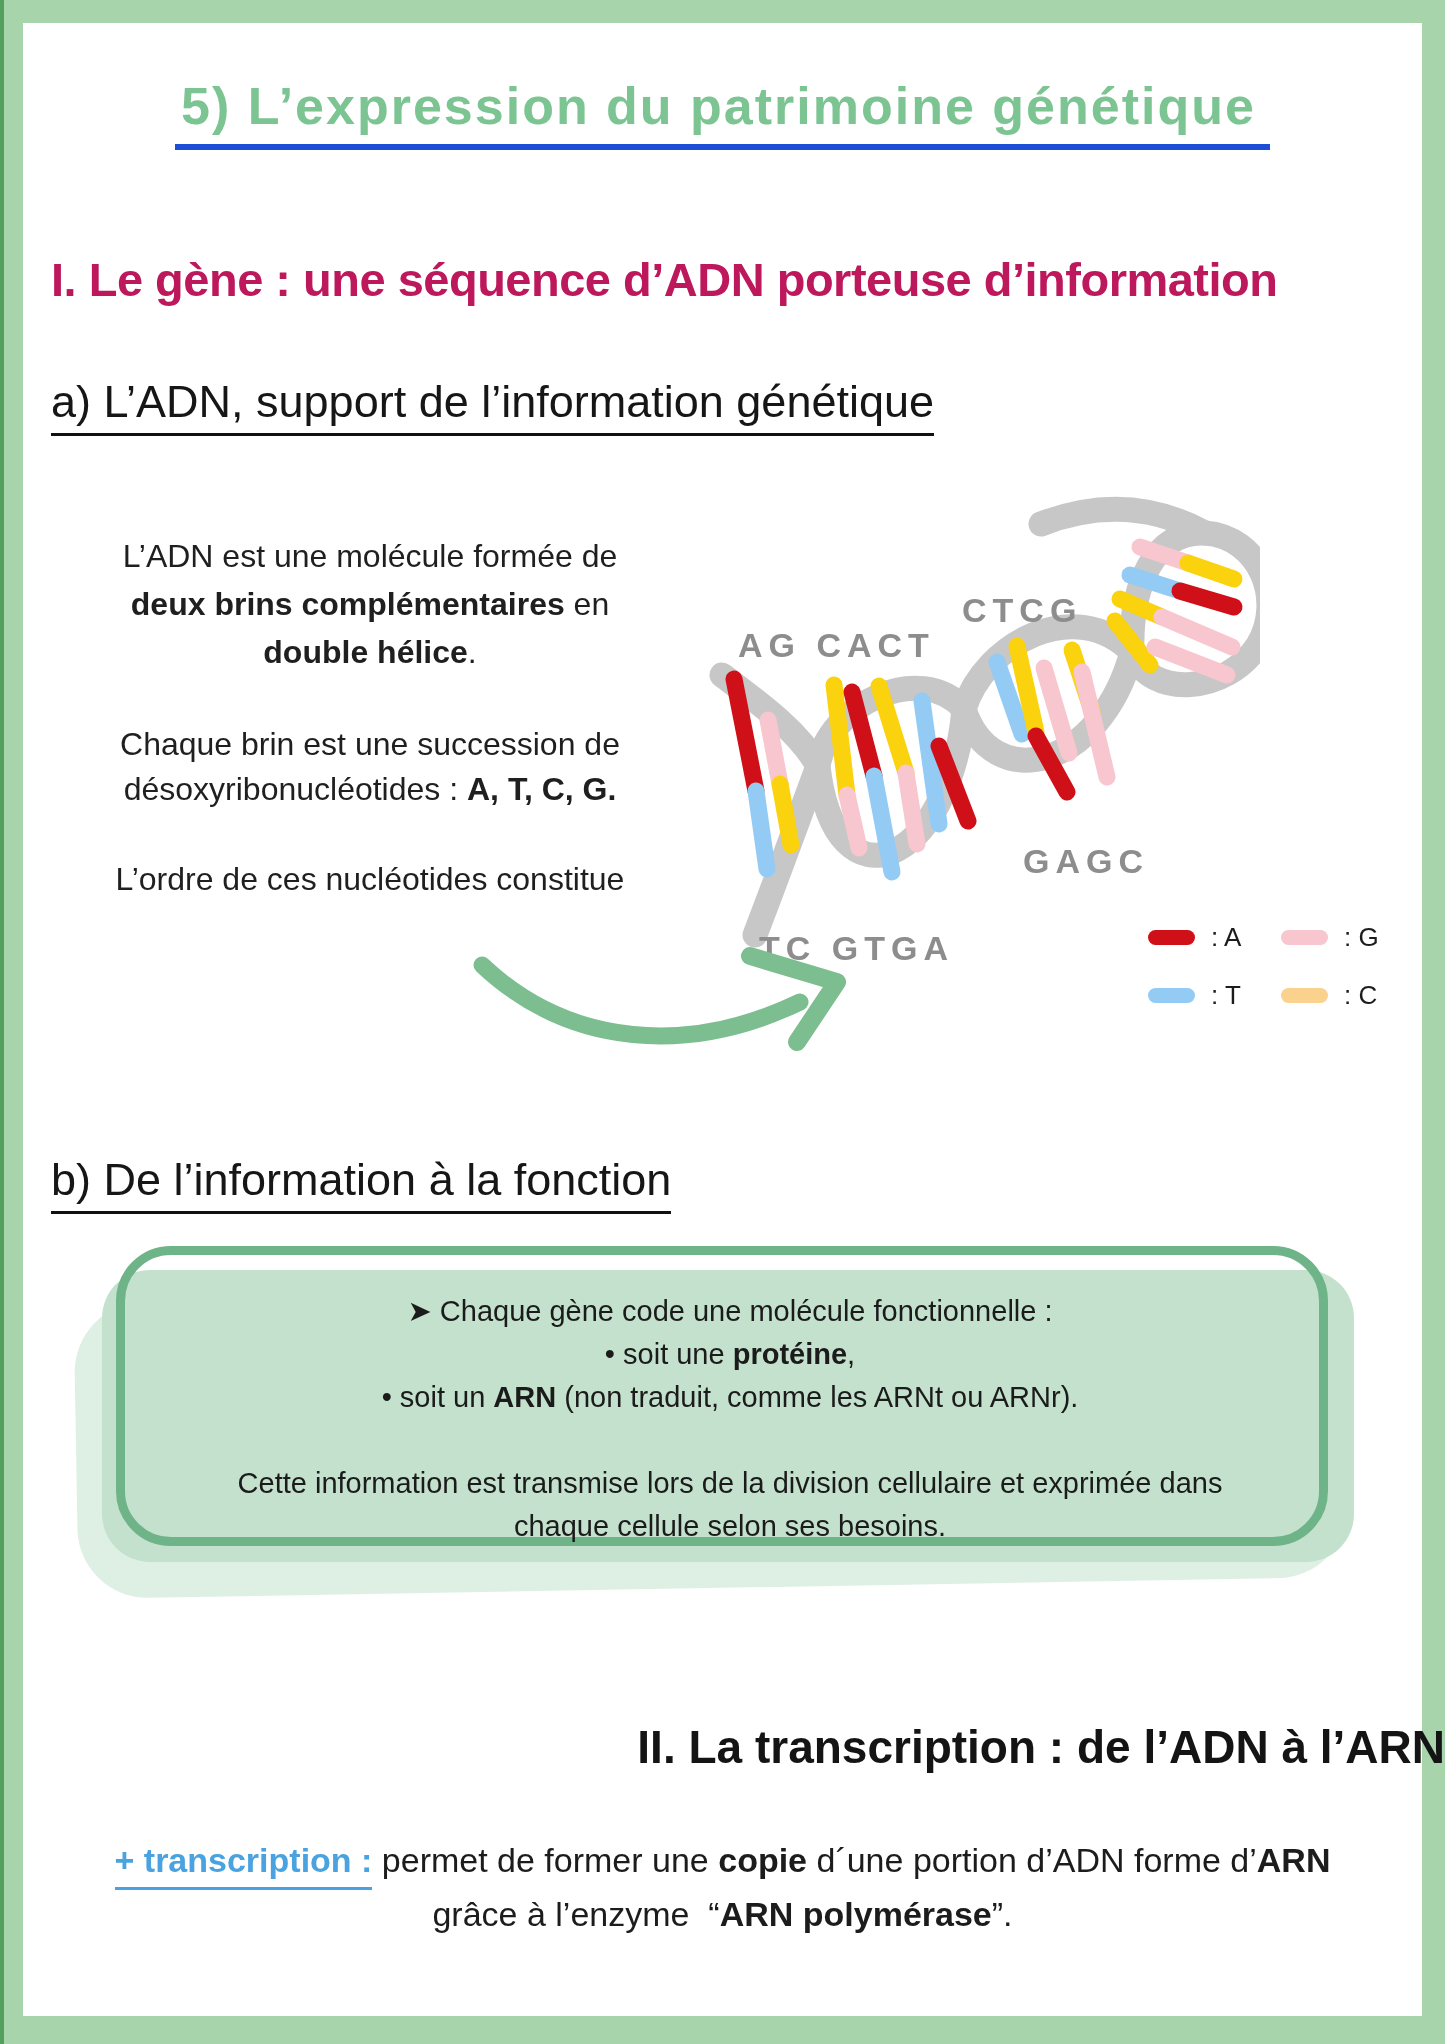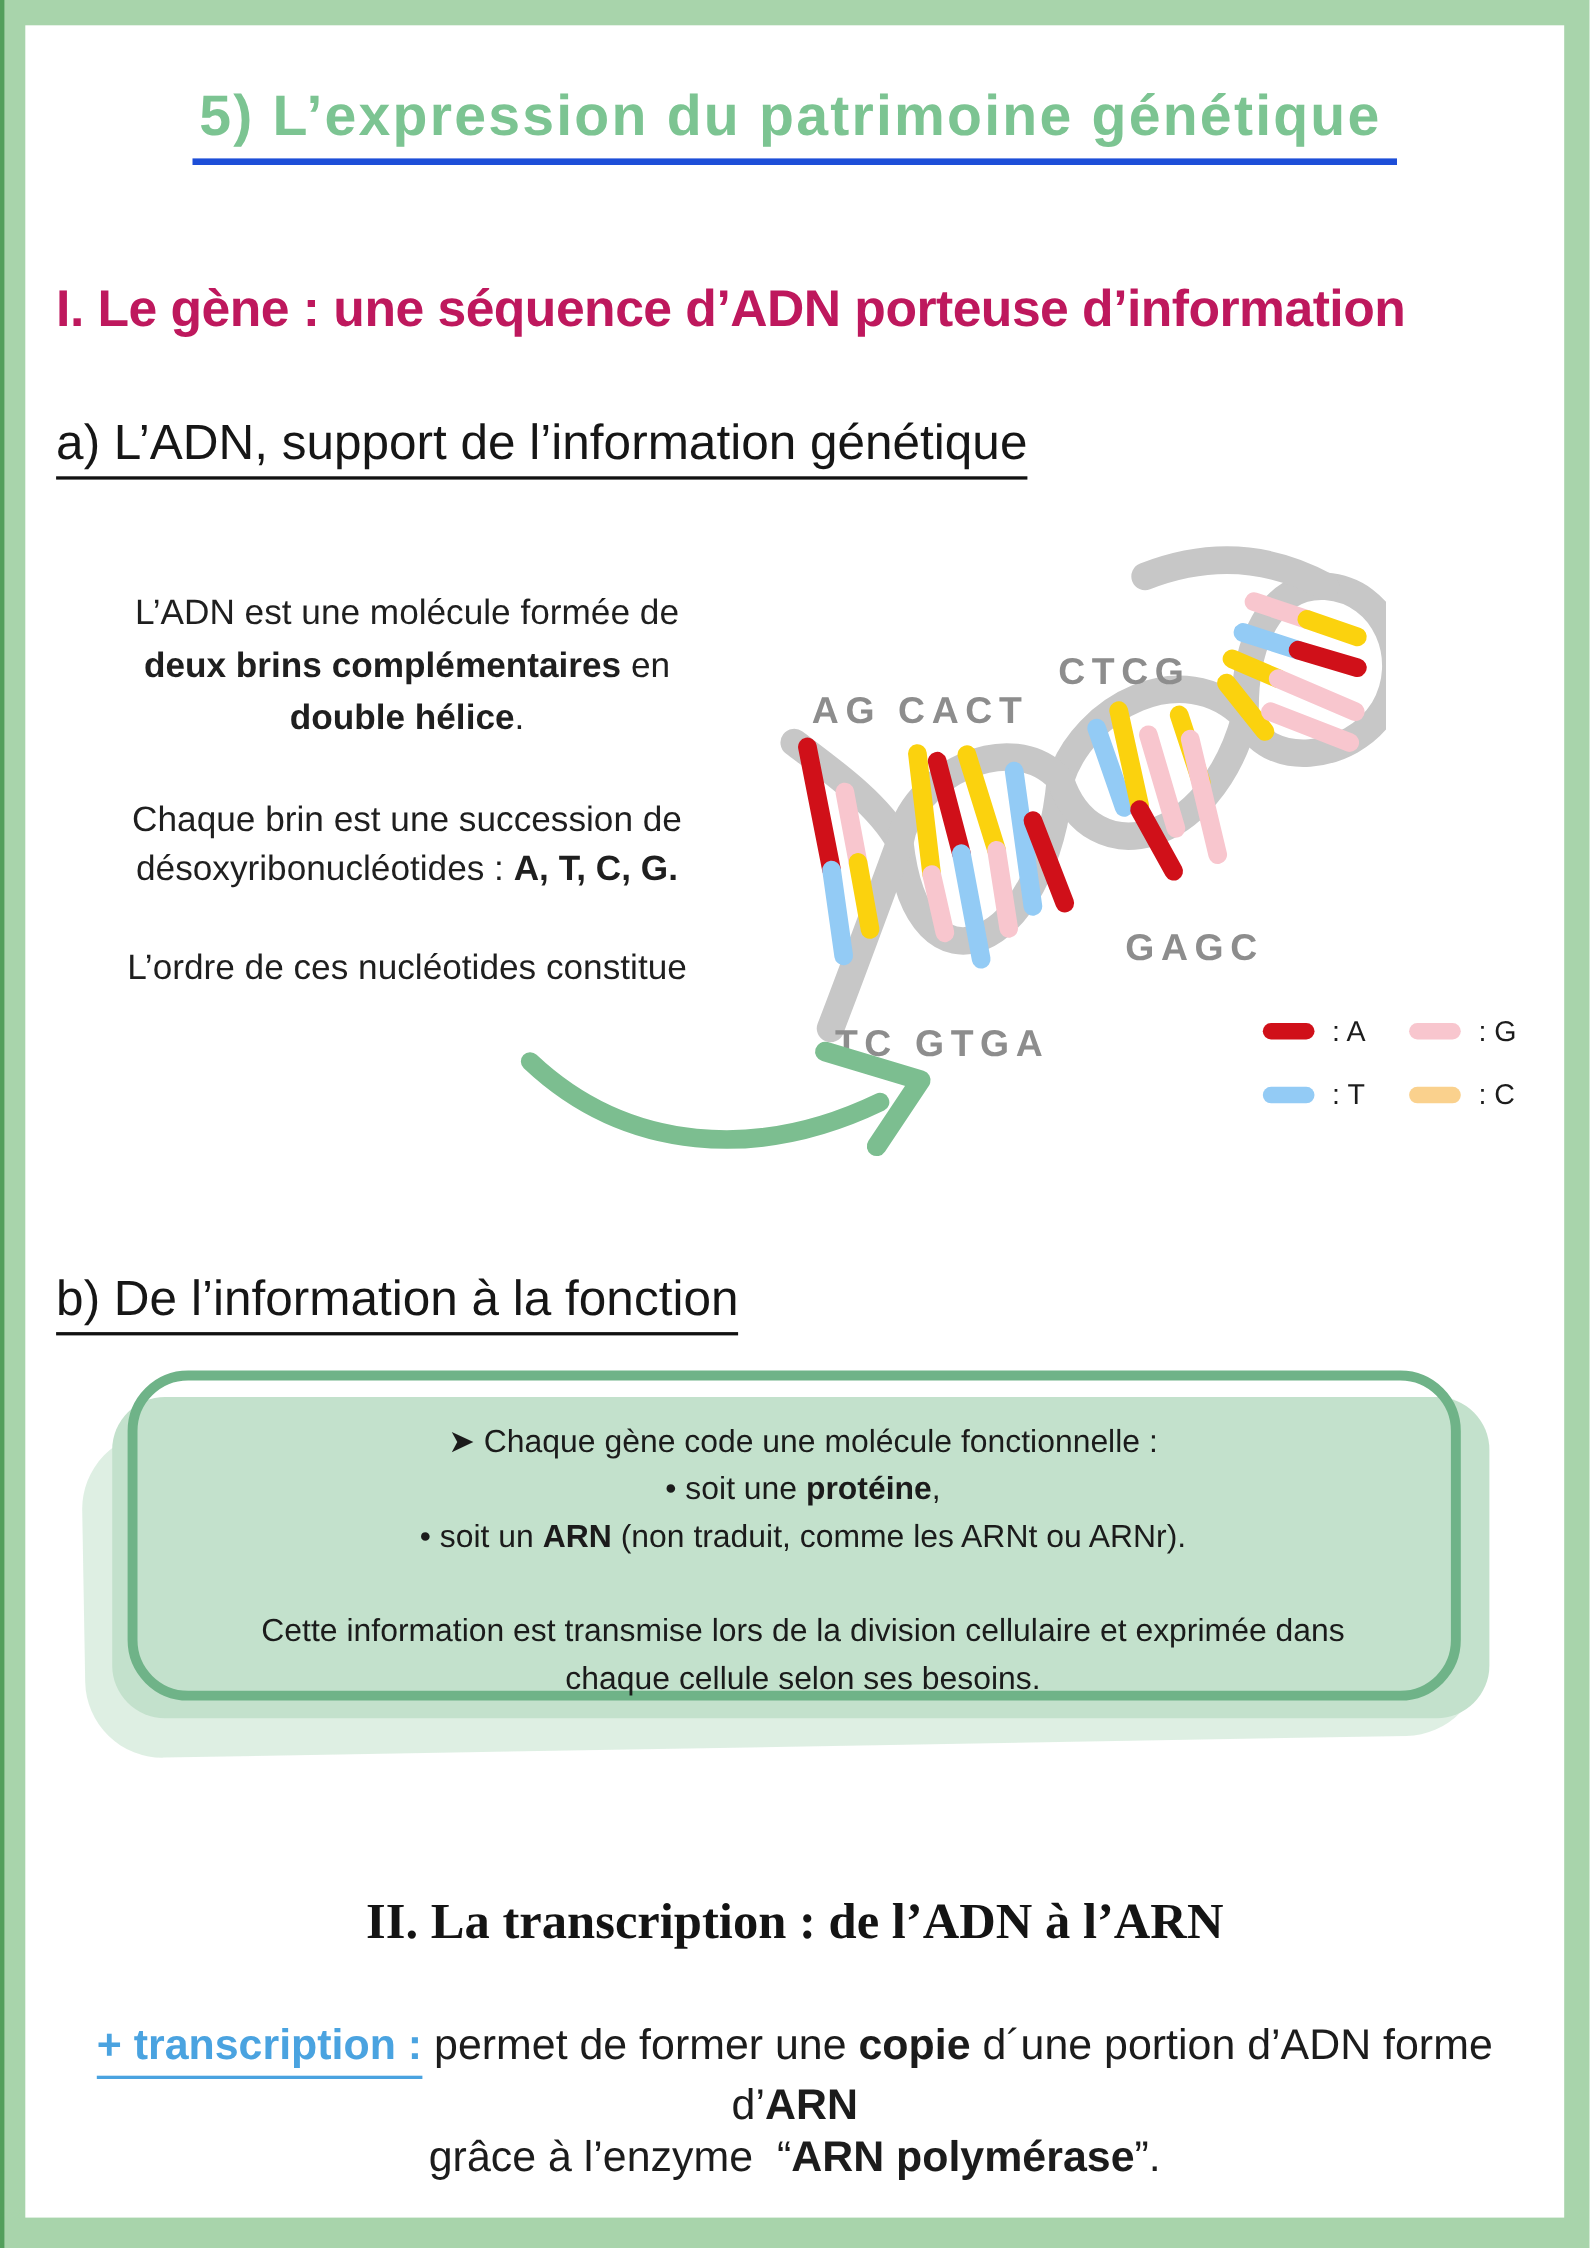--- a/index.html
+++ b/index.html
@@ -25,22 +25,22 @@
   .sw-g{background:#f8c6ce;}
   .sw-t{background:#93cbf5;}
   .sw-c{background:#fad18d;}
   .helix{left:700px;top:495px;width:560px;height:480px;}
   .arrow{left:450px;top:940px;width:420px;height:135px;}
   .box-blob{left:76px;top:1292px;width:1270px;height:296px;background:#c3e1cc;opacity:0.55;border-radius:70px;transform:rotate(-1deg);}
   .box-fill{left:102px;top:1270px;width:1252px;height:292px;background:#c3e1cc;border-radius:48px;}
   .box-outline{left:116px;top:1246px;width:1212px;height:300px;border:9px solid #6fb388;border-radius:55px;box-sizing:border-box;}
   .box-text{left:104px;top:1290px;width:1252px;text-align:center;font-size:29px;line-height:43px;color:#1b1b1b;}
   .box-text .gap{margin-top:43px;}
-  .h2{left:0;right:0;top:1720px;text-align:center;font-size:46px;font-weight:bold;color:#141414;font-family:Liberation Serif, serif;}
-  .definition{left:60px;right:60px;top:1836px;text-align:center;font-size:39px;line-height:48px;color:#1c1c1c;}
+  .h2{left:0;right:0;top:1720px;text-align:right;font-size:46px;font-weight:bold;color:#141414;}
+  .definition{left:60px;right:60px;top:1836px;text-align:center;font-size:34px;line-height:48px;color:#1c1c1c;}
   .term{color:#4aa3e0;font-weight:bold;}
   .term .ul{display:inline-block;border-bottom:3px solid #4aa3e0;padding-bottom:3px;}
   b{font-weight:bold;}
   svg text{font-family:"Liberation Sans",sans-serif;}
   .seq-label{font-size:34px;font-weight:bold;letter-spacing:6px;fill:#8d8d8d;}
 </style>
 </head>
 <body>
 
 <div class="sheet"></div>

